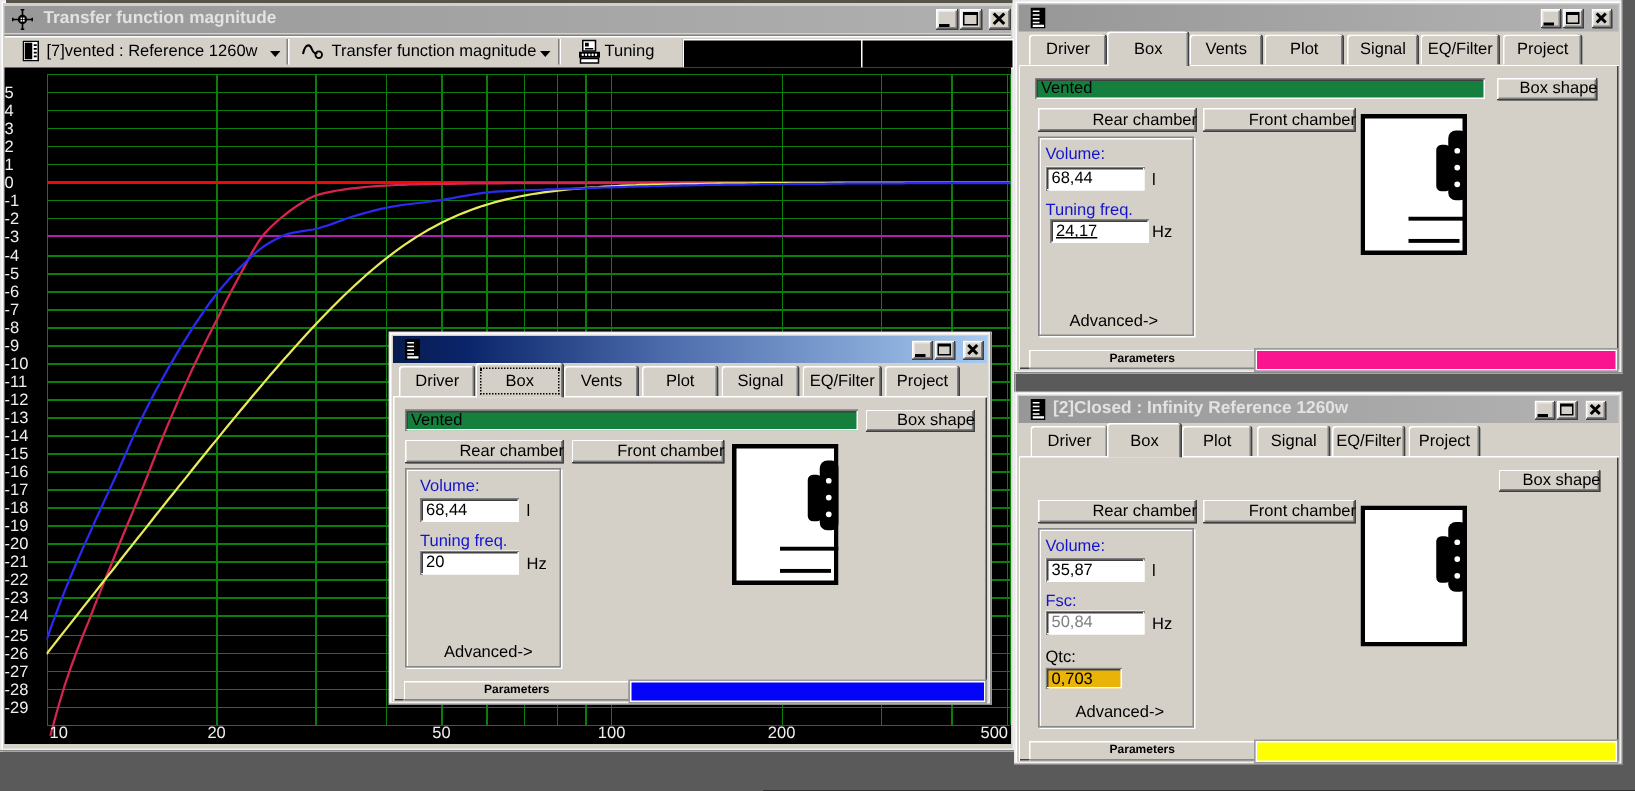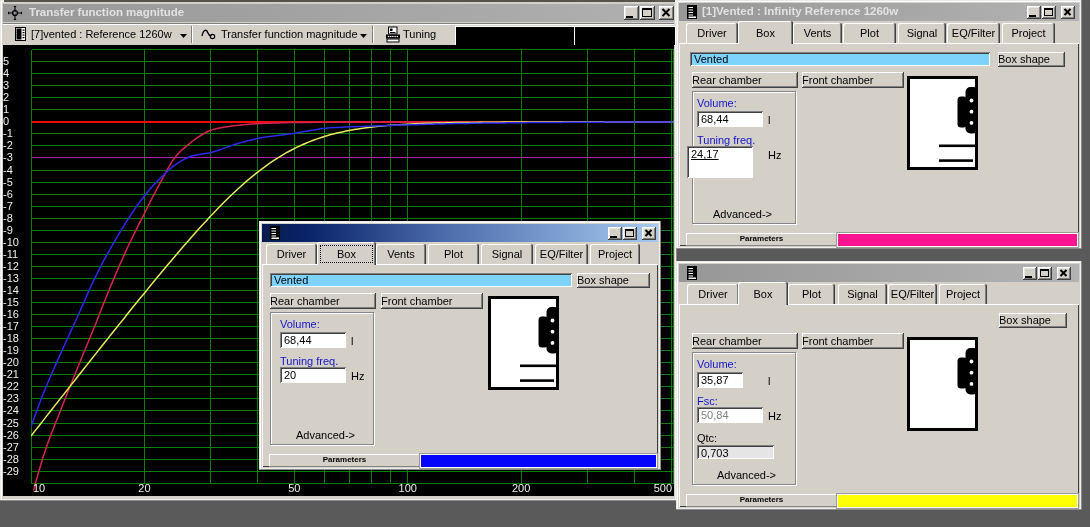--- a/index.html
+++ b/index.html
@@ -1,22 +1,22 @@
 <!DOCTYPE html>
 <html><head><meta charset="utf-8"><style>
 *{margin:0;padding:0;box-sizing:border-box}
 html,body{width:1090px;height:527px;overflow:hidden}
 body{background:#5a5a5a;font-family:"Liberation Sans",sans-serif;font-size:11px;color:#000;position:relative}
 .win{position:absolute;background:#d4d0c8;box-shadow:inset -1px -1px 0 #8a8a8a,inset 1px 1px 0 #e8e8e8,inset -2px -2px 0 #f0efec,inset 2px 2px 0 #fff}
 .ttl{position:absolute;font-weight:bold;font-size:11.5px;white-space:nowrap}
 .cb{position:absolute;background:#d4d0c8;box-shadow:inset -1px -1px 0 #404040,inset 1px 1px 0 #fff,inset -2px -2px 0 #808080,inset 2px 2px 0 #e8e8e8}
 .tab{position:absolute;background:#d4d0c8;text-align:center;border-radius:2px 2px 0 0;box-shadow:inset -1px 0 0 #404040,inset 1px 1px 0 #fff,inset -2px 0 0 #808080}
 .pane{position:absolute;background:#d4d0c8;box-shadow:inset 1px 1px 0 #fff,inset -1px -1px 0 #404040}
-.btn{position:absolute;background:#d4d0c8;text-align:left;box-shadow:inset -1px -1px 0 #404040,inset 1px 1px 0 #fff,inset -2px -2px 0 #808080}
-.sunk{position:absolute;background:#7dd3fc;box-shadow:inset 1px 1px 0 #808080,inset -1px -1px 0 #fff,inset 2px 2px 0 #404040;padding:1px 0 12px 4px}
+.btn{position:absolute;background:#d4d0c8;text-align:right;box-shadow:inset -1px -1px 0 #404040,inset 1px 1px 0 #fff,inset -2px -2px 0 #808080}
+.sunk{position:absolute;background:#15803d;box-shadow:inset 1px 1px 0 #808080,inset -1px -1px 0 #fff,inset 2px 2px 0 #404040;padding:1px 0 12px 4px}
 .edit{position:absolute;background:#fff;box-shadow:inset 1px 1px 0 #808080,inset -1px -1px 0 #fff,inset 2px 2px 0 #404040;padding:2px 0 0 4px}
 .grp{position:absolute;border:1px solid #868686;box-shadow:inset 1px 1px 0 #fff, 1px 1px 0 #fff}
 .pbtn{position:absolute;background:#d4d0c8;box-shadow:inset -1px -1px 0 #868686,inset 1px 1px 0 #fff;font-size:8px;font-weight:bold;text-align:center;line-height:12px}
 .ct{position:absolute}
 </style></head>
 <body>
 <div class="win" style="left:0px;top:0px;width:677px;height:501px">
 <div style="position:absolute;left:4px;top:0;width:671px;height:2px;background:#56534b"></div>
 <div class="ttl" style="left:3px;top:4px;right:3px;height:18px;background:linear-gradient(90deg,#989898,#b0b0b0);color:#e2e2e2">
 <svg width="16" height="16" style="position:absolute;left:4px;top:1px">
@@ -195,21 +195,20 @@
 <div class="ttl" style="left:3px;top:3px;right:3px;height:18px;background:linear-gradient(90deg,#979797,#b3b3b3);color:#e2e2e2">
 <svg width="10" height="14" style="position:absolute;left:8px;top:2px">
         <rect x="0" y="0" width="10" height="14" fill="#000"></rect>
         <rect x="1.5" y="2" width="4.5" height="1" fill="#fff"></rect>
         <rect x="1.5" y="4.5" width="4.5" height="1" fill="#fff"></rect>
         <rect x="1.5" y="7" width="4.5" height="1" fill="#fff"></rect>
         <rect x="1.5" y="9.5" width="4.5" height="1" fill="#fff"></rect>
         <rect x="1.5" y="11.5" width="6" height="1.5" fill="#fff"></rect>
         <rect x="7" y="11.5" width="2" height="1.5" fill="#fff"></rect>
       </svg>
-      <span style="position:absolute;left:23px;top:2px">[1]Vented : Infinity Reference 1260w</span>
 <div class="cb" style="left:348px;top:3px;width:14px;height:13px">
         <div style="position:absolute;left:2px;bottom:2px;width:7px;height:2px;background:#000"></div>
       </div>
       <div class="cb" style="left:363px;top:3px;width:14px;height:13px">
         <div style="position:absolute;left:2px;top:2px;right:3px;bottom:3px;border:1px solid #000;border-top-width:2px"></div>
       </div>
       <div class="cb" style="left:382px;top:3px;width:14px;height:13px"><svg width="14" height="13">
           <path d="M3.5 3 L9.5 9 M9.5 3 L3.5 9" stroke="#000" stroke-width="2"></path>
         </svg></div>
 </div>
@@ -223,21 +222,21 @@
     <div class="tab" style="left:326px;top:23px;width:53px;height:20px;line-height:20px">Project</div>
 <div class="sunk" style="left:14px;top:52px;width:300px;height:14px;">Vented</div>
 <div class="btn" style="left:322px;top:52px;width:67px;height:15px;line-height:15px">Box shape</div>
 <div class="btn" style="left:16px;top:72px;width:106px;height:16px;line-height:16px">Rear chamber</div>
 <div class="btn" style="left:126px;top:72px;width:102px;height:16px;line-height:16px">Front chamber</div>
 <div class="grp" style="left:16px;top:91px;width:104px;height:133px"></div>
     <div class="ct" style="left:21px;top:97px;color:#1414cc;">Volume:</div>
     <div class="edit" style="left:21px;top:111px;width:66px;height:16px;">68,44</div>
     <div class="ct" style="left:92px;top:114px;">l</div>
     <div class="ct" style="left:21px;top:134px;color:#1414cc;">Tuning freq.</div>
-    <div class="edit" style="left:11px;top:146px;width:66px;height:32px;text-decoration:underline;">24,17</div>
+    <div class="edit" style="left:24px;top:146px;width:66px;height:16px;text-decoration:underline;">24,17</div>
     <div class="ct" style="left:92px;top:149px;">Hz</div>
     <div class="ct" style="left:37px;top:208px;">Advanced-&gt;</div>
     <svg class="ct" width="71" height="94" style="left:231px;top:76px">
 <rect x="1.5" y="1.5" width="68" height="91" fill="#fff" stroke="#000" stroke-width="3"></rect>
 <rect x="32" y="68.5" width="39" height="2.6" fill="#000"></rect>
       <rect x="32" y="83.3" width="34" height="2.6" fill="#000"></rect>
 <rect x="58.5" y="11" width="12.8" height="46.5" rx="5" fill="#000"></rect>
 <rect x="50.5" y="20.5" width="9.5" height="31" rx="3.5" fill="#000"></rect>
 <circle cx="64.5" cy="24.5" r="1.9" fill="#fff"></circle>
       <circle cx="64.5" cy="35.7" r="1.9" fill="#fff"></circle>
@@ -250,20 +249,21 @@
 <div class="ttl" style="left:3px;top:3px;right:3px;height:18px;background:linear-gradient(90deg,#979797,#b3b3b3);color:#e2e2e2">
 <svg width="10" height="14" style="position:absolute;left:8px;top:2px">
         <rect x="0" y="0" width="10" height="14" fill="#000"></rect>
         <rect x="1.5" y="2" width="4.5" height="1" fill="#fff"></rect>
         <rect x="1.5" y="4.5" width="4.5" height="1" fill="#fff"></rect>
         <rect x="1.5" y="7" width="4.5" height="1" fill="#fff"></rect>
         <rect x="1.5" y="9.5" width="4.5" height="1" fill="#fff"></rect>
         <rect x="1.5" y="11.5" width="6" height="1.5" fill="#fff"></rect>
         <rect x="7" y="11.5" width="2" height="1.5" fill="#fff"></rect>
       </svg>
+      <span style="position:absolute;left:23px;top:2px">[2]Closed : Infinity Reference 1260w</span>
 <div class="cb" style="left:344px;top:3px;width:14px;height:13px">
         <div style="position:absolute;left:2px;bottom:2px;width:7px;height:2px;background:#000"></div>
       </div>
       <div class="cb" style="left:359px;top:3px;width:14px;height:13px">
         <div style="position:absolute;left:2px;top:2px;right:3px;bottom:3px;border:1px solid #000;border-top-width:2px"></div>
       </div>
       <div class="cb" style="left:378px;top:3px;width:14px;height:13px"><svg width="14" height="13">
           <path d="M3.5 3 L9.5 9 M9.5 3 L3.5 9" stroke="#000" stroke-width="2"></path>
         </svg></div>
 </div>
@@ -272,27 +272,27 @@
     <div class="tab sel" style="left:62px;top:21px;width:50px;height:23px;line-height:24px">Box</div>
     <div class="tab" style="left:112px;top:23px;width:47px;height:20px;line-height:20px">Plot</div>
     <div class="tab" style="left:162px;top:23px;width:49px;height:20px;line-height:20px">Signal</div>
     <div class="tab" style="left:212px;top:23px;width:49px;height:20px;line-height:20px">EQ/Filter</div>
     <div class="tab" style="left:263px;top:23px;width:48px;height:20px;line-height:20px">Project</div>
 <div class="btn" style="left:323px;top:52px;width:68px;height:15px;line-height:15px">Box shape</div>
 <div class="btn" style="left:16px;top:72px;width:106px;height:16px;line-height:16px">Rear chamber</div>
 <div class="btn" style="left:126px;top:72px;width:102px;height:16px;line-height:16px">Front chamber</div>
 <div class="grp" style="left:16px;top:91px;width:104px;height:133px"></div>
     <div class="ct" style="left:21px;top:97px;color:#1414cc;">Volume:</div>
-    <div class="edit" style="left:21px;top:111px;width:46px;height:16px;">35,87</div>
+    <div class="edit" style="left:21px;top:111px;width:66px;height:16px;">35,87</div>
     <div class="ct" style="left:92px;top:114px;">l</div>
     <div class="ct" style="left:21px;top:134px;color:#1414cc;">Fsc:</div>
     <div class="edit" style="left:21px;top:146px;width:66px;height:16px;color:#808080;">50,84</div>
     <div class="ct" style="left:92px;top:149px;">Hz</div>
     <div class="ct" style="left:21px;top:171px;color:#000;">Qtc:</div>
-    <div class="edit" style="left:21px;top:184px;width:77px;height:14px;background:#e5e5e5;">0,703</div>
+    <div class="edit" style="left:21px;top:184px;width:51px;height:14px;background:#eab308;">0,703</div>
     <div class="ct" style="left:92px;top:185px;"></div>
     <div class="ct" style="left:41px;top:208px;">Advanced-&gt;</div>
     <svg class="ct" width="71" height="94" style="left:231px;top:76px">
 <rect x="1.5" y="1.5" width="68" height="91" fill="#fff" stroke="#000" stroke-width="3"></rect>
 
 <rect x="58.5" y="11" width="12.8" height="46.5" rx="5" fill="#000"></rect>
 <rect x="50.5" y="20.5" width="9.5" height="31" rx="3.5" fill="#000"></rect>
 <circle cx="64.5" cy="24.5" r="1.9" fill="#fff"></circle>
       <circle cx="64.5" cy="35.7" r="1.9" fill="#fff"></circle>
       <circle cx="64.5" cy="46.9" r="1.9" fill="#fff"></circle>

